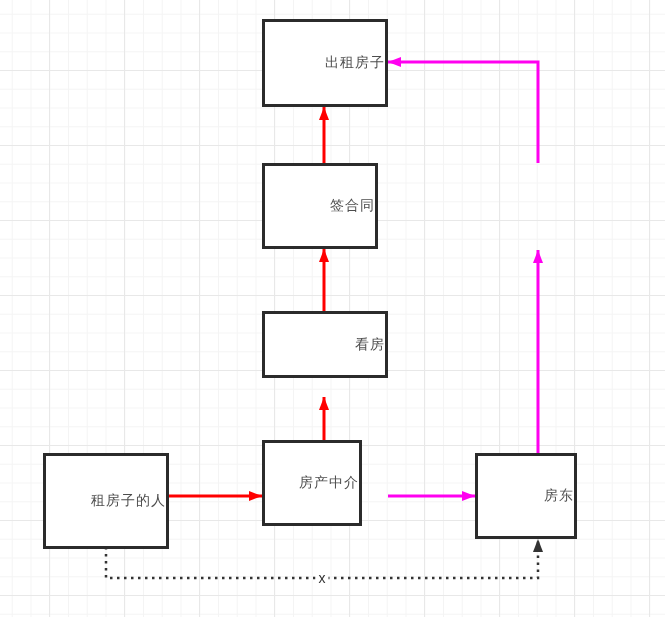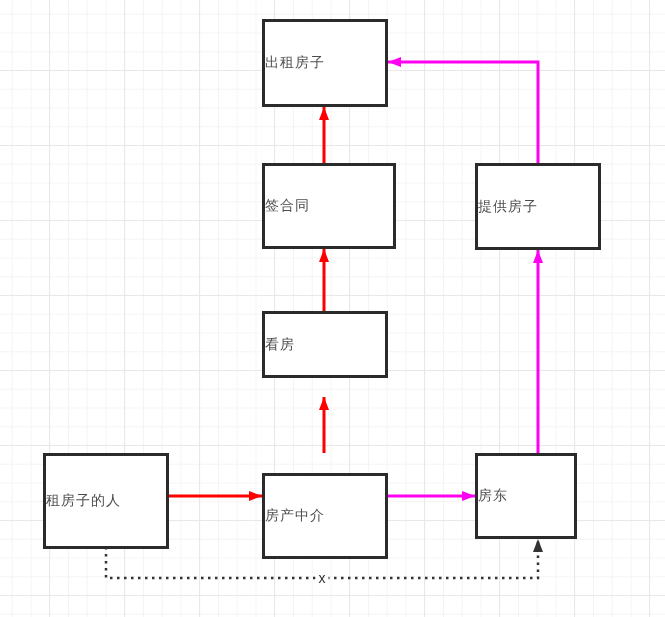--- a/index.html
+++ b/index.html
@@ -23,21 +23,21 @@
   .edge.red{stroke:var(--red,#ff0000);}
   .edge.magenta{stroke:var(--magenta,#ff00f0);}
   .edge.dotted{stroke:var(--edge_dark,#333333);stroke-width:2.5;stroke-dasharray:2.5 4.5;}
   .mh{stroke:none;}
   .mh.redf{fill:var(--red,#ff0000);}
   .mh.magentaf{fill:var(--magenta,#ff00f0);}
   .mh.darkf{fill:var(--edge_dark,#333333);}
   .node{
     position:absolute;box-sizing:border-box;background:#ffffff;
     border:3px solid var(--node_border,#2b2b2b);
-    display:flex;align-items:center;justify-content:flex-start;
+    display:flex;align-items:center;justify-content:flex-end;
     font-size:14px;color:var(--node_text,#4d4d4d);
     letter-spacing:1px;
   }
   .edge-label{
     position:absolute;background:#ffffff;color:var(--edge_dark,#333333);
     font-size:14px;line-height:1;padding:1px 3px;
     transform:translate(-50%,-50%);
   }
 </style>
 </head>
@@ -65,39 +65,36 @@
     <path class="edge magenta" d="M388,496 L475,496" marker-end="url(#ah-magenta)"></path>
     <path class="edge magenta" d="M538,453 L538,250" marker-end="url(#ah-magenta)"></path>
     <path class="edge magenta" d="M538,163 L538,62 L388,62" marker-end="url(#ah-magenta)"></path>
     <path class="edge dotted" d="M106,540 L106,578 L538,578 L538,539" marker-end="url(#ah-dark)"></path>
   </svg>
 
   <div class="node" style="left:262px;top:19px;width:126px;height:88px">
     <span>出租房子</span>
   </div>
 
-  <div class="node" style="left:262px;top:163px;width:134px;height:86px">
+  <div class="node" style="left:262px;top:163px;width:116px;height:86px">
     <span>签合同</span>
   </div>
 
   <div class="node" style="left:262px;top:311px;width:126px;height:67px">
     <span>看房</span>
   </div>
 
   <div class="node" style="left:43px;top:453px;width:126px;height:96px">
     <span>租房子的人</span>
   </div>
 
-  <div class="node" style="left:262px;top:473px;width:126px;height:86px">
+  <div class="node" style="left:262px;top:440px;width:100px;height:86px">
     <span>房产中介</span>
   </div>
 
   <div class="node" style="left:475px;top:453px;width:102px;height:86px">
     <span>房东</span>
   </div>
 
-  <div class="node" style="left:475px;top:163px;width:126px;height:87px">
-    <span>提供房子</span>
-  </div>
 
   <span class="edge-label" style="left:322px;top:578px">x</span>
 
 </div>
 
 </body></html>

